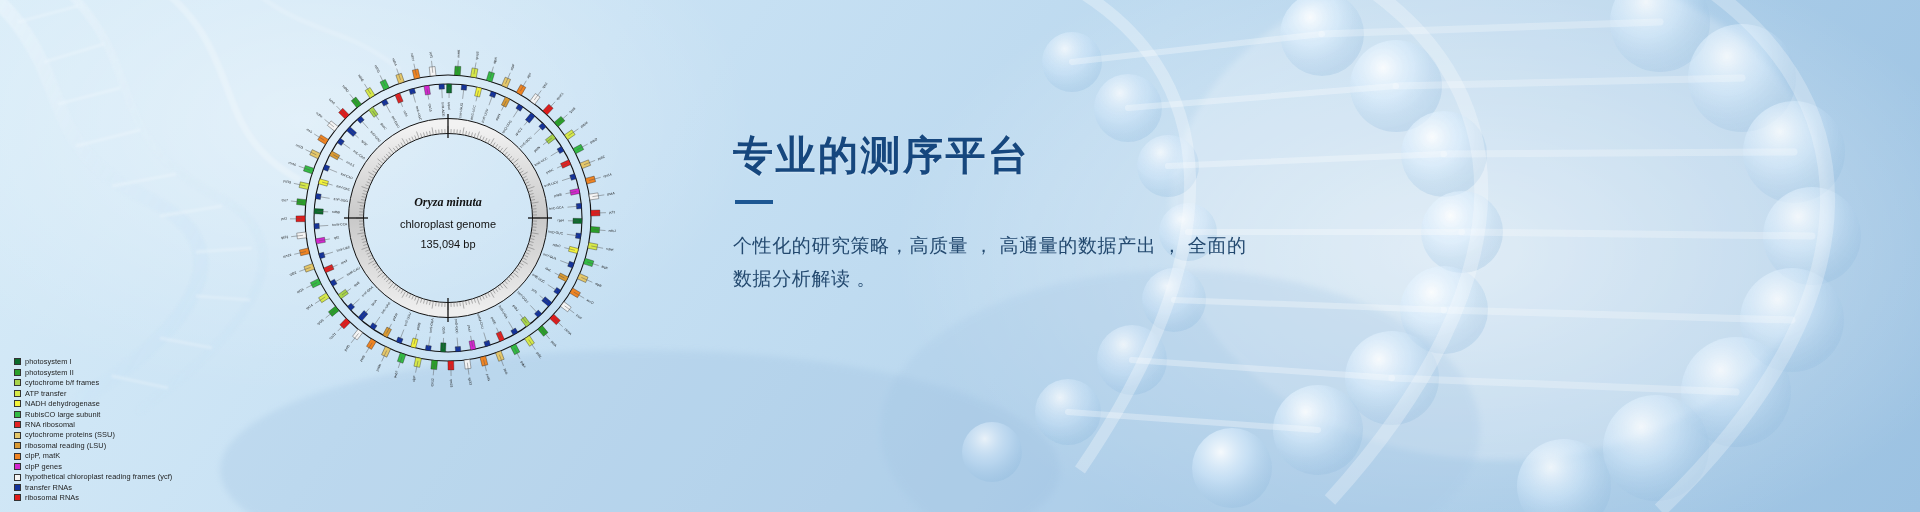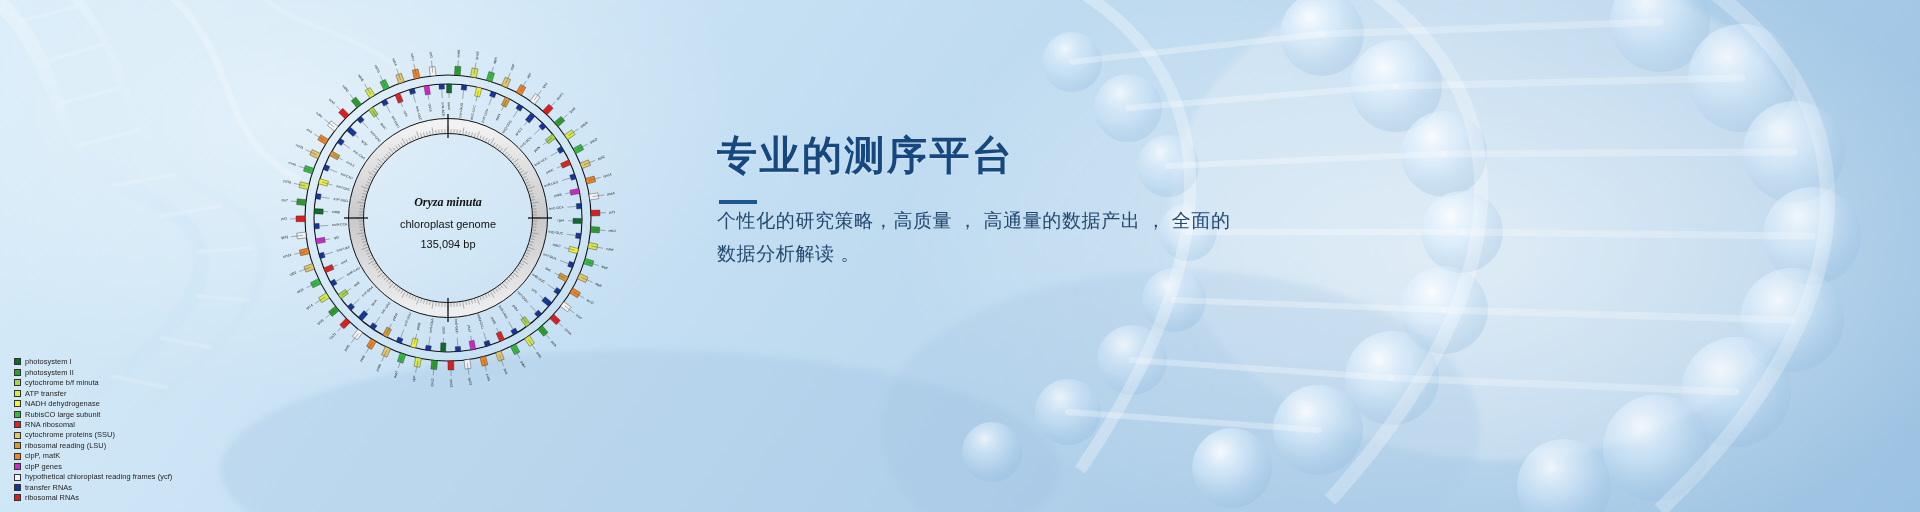--- a/index.html
+++ b/index.html
@@ -29,29 +29,29 @@
     font-size:7.4px; line-height:9.2px; color:#1d1d1d;
   }
   .leg-row { display:flex; align-items:center; height:9.4px; margin-bottom:1.1px; }
   .leg-sw {
     width:7px; height:7px; margin-right:4px; flex:0 0 auto;
     border:1px solid #333;
   }
   .leg-tx { white-space:nowrap; letter-spacing:.05px; }
 
   
-  #copy { position:absolute; left:717px; top:131px; width:620px; }
+  #copy { position:absolute; left:733px; top:131px; width:620px; }
   #headline {
     font-size:40px; font-weight:bold; color:#16477e;
     letter-spacing:2.5px; line-height:48px;
     text-shadow:0 1px 2px rgba(255,255,255,.35);
   }
   #rule { width:38px; height:4px; background:#1d5793; margin:21px 0 0 2px; }
   #para {
-    font-size:19px; line-height:33px;
+    margin-top:25px; font-size:19px; line-height:33px;
     color:#23496f; letter-spacing:.6px; width:520px;
   }
 </style>
 </head>
 <body>
 
 <div id="banner">
 
   <svg id="bg-svg" width="1920" height="512" viewBox="0 0 1920 512" aria-hidden="true">
     <defs>
@@ -715,21 +715,21 @@
       <div class="leg-row">
         <span class="leg-sw" style="background: rgb(11, 107, 43);"></span>
         <span class="leg-tx">photosystem I</span>
       </div>
       <div class="leg-row">
         <span class="leg-sw" style="background: rgb(42, 160, 42);"></span>
         <span class="leg-tx">photosystem II</span>
       </div>
       <div class="leg-row">
         <span class="leg-sw" style="background: rgb(168, 211, 74);"></span>
-        <span class="leg-tx">cytochrome b/f minuta</span>
+        <span class="leg-tx">cytochrome b/f frames</span>
       </div>
       <div class="leg-row">
         <span class="leg-sw" style="background: rgb(214, 232, 74);"></span>
         <span class="leg-tx">ATP transfer</span>
       </div>
       <div class="leg-row">
         <span class="leg-sw" style="background: rgb(242, 242, 60);"></span>
         <span class="leg-tx">NADH dehydrogenase</span>
       </div>
       <div class="leg-row">

